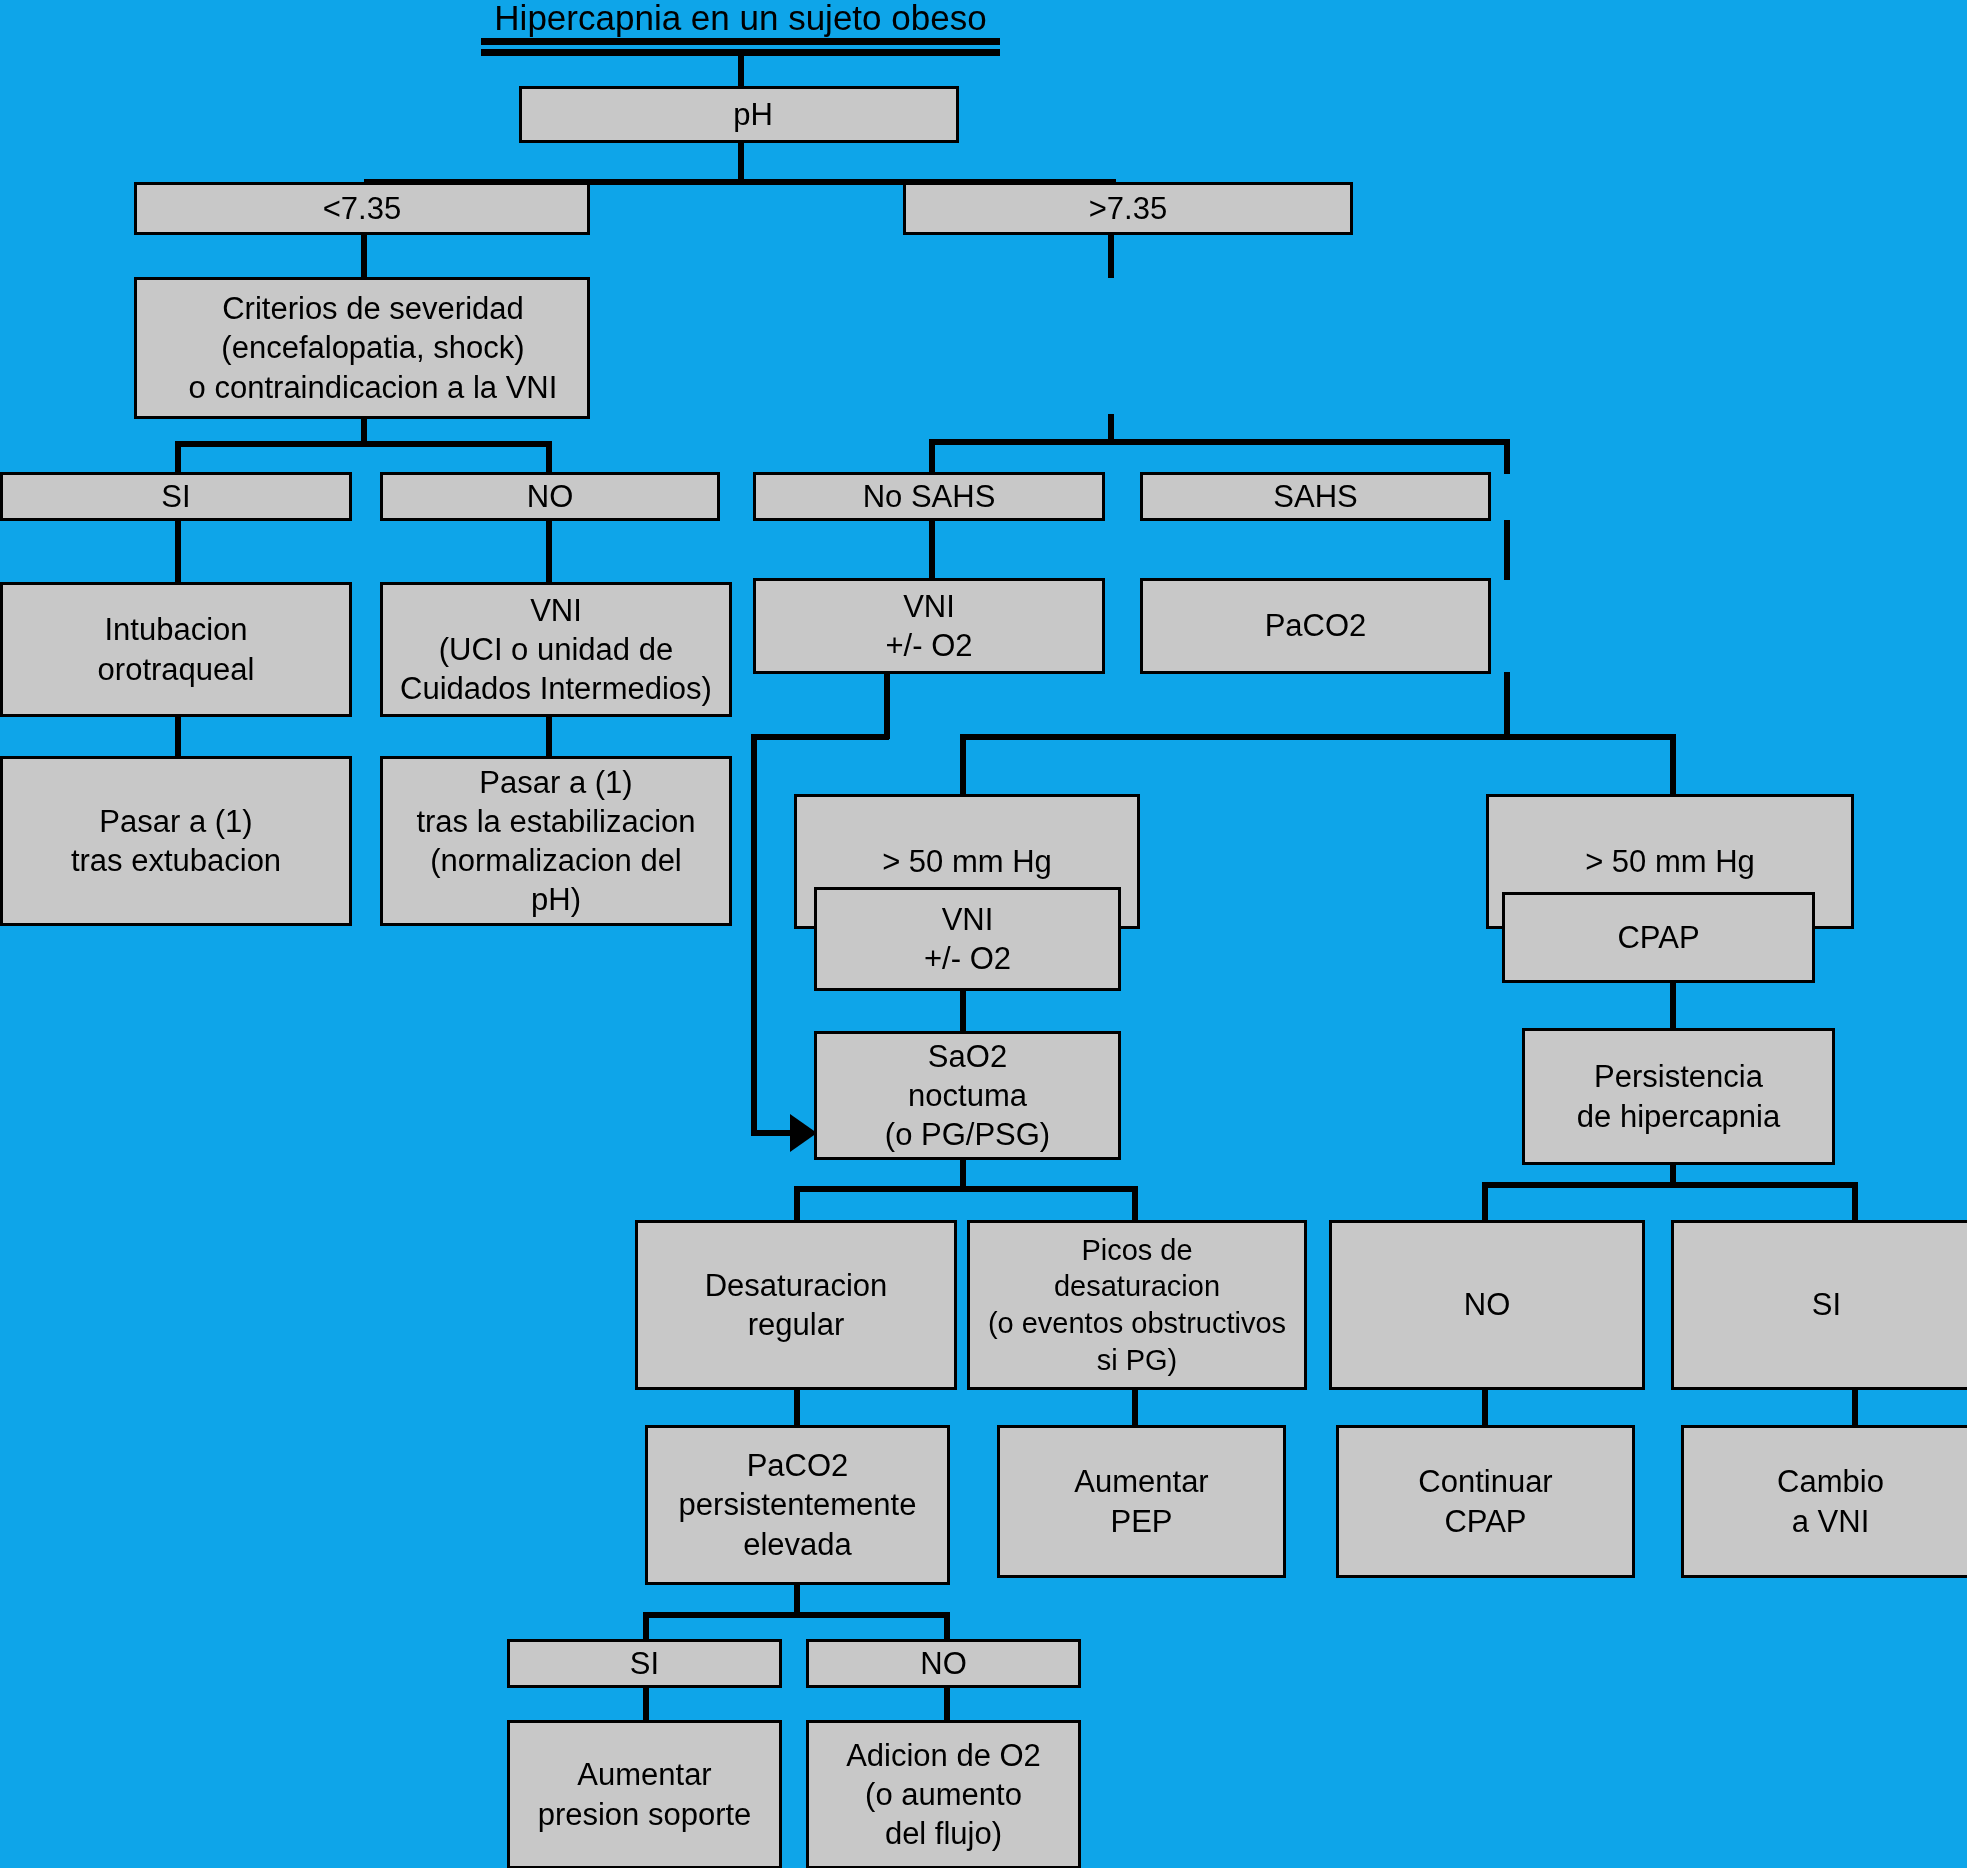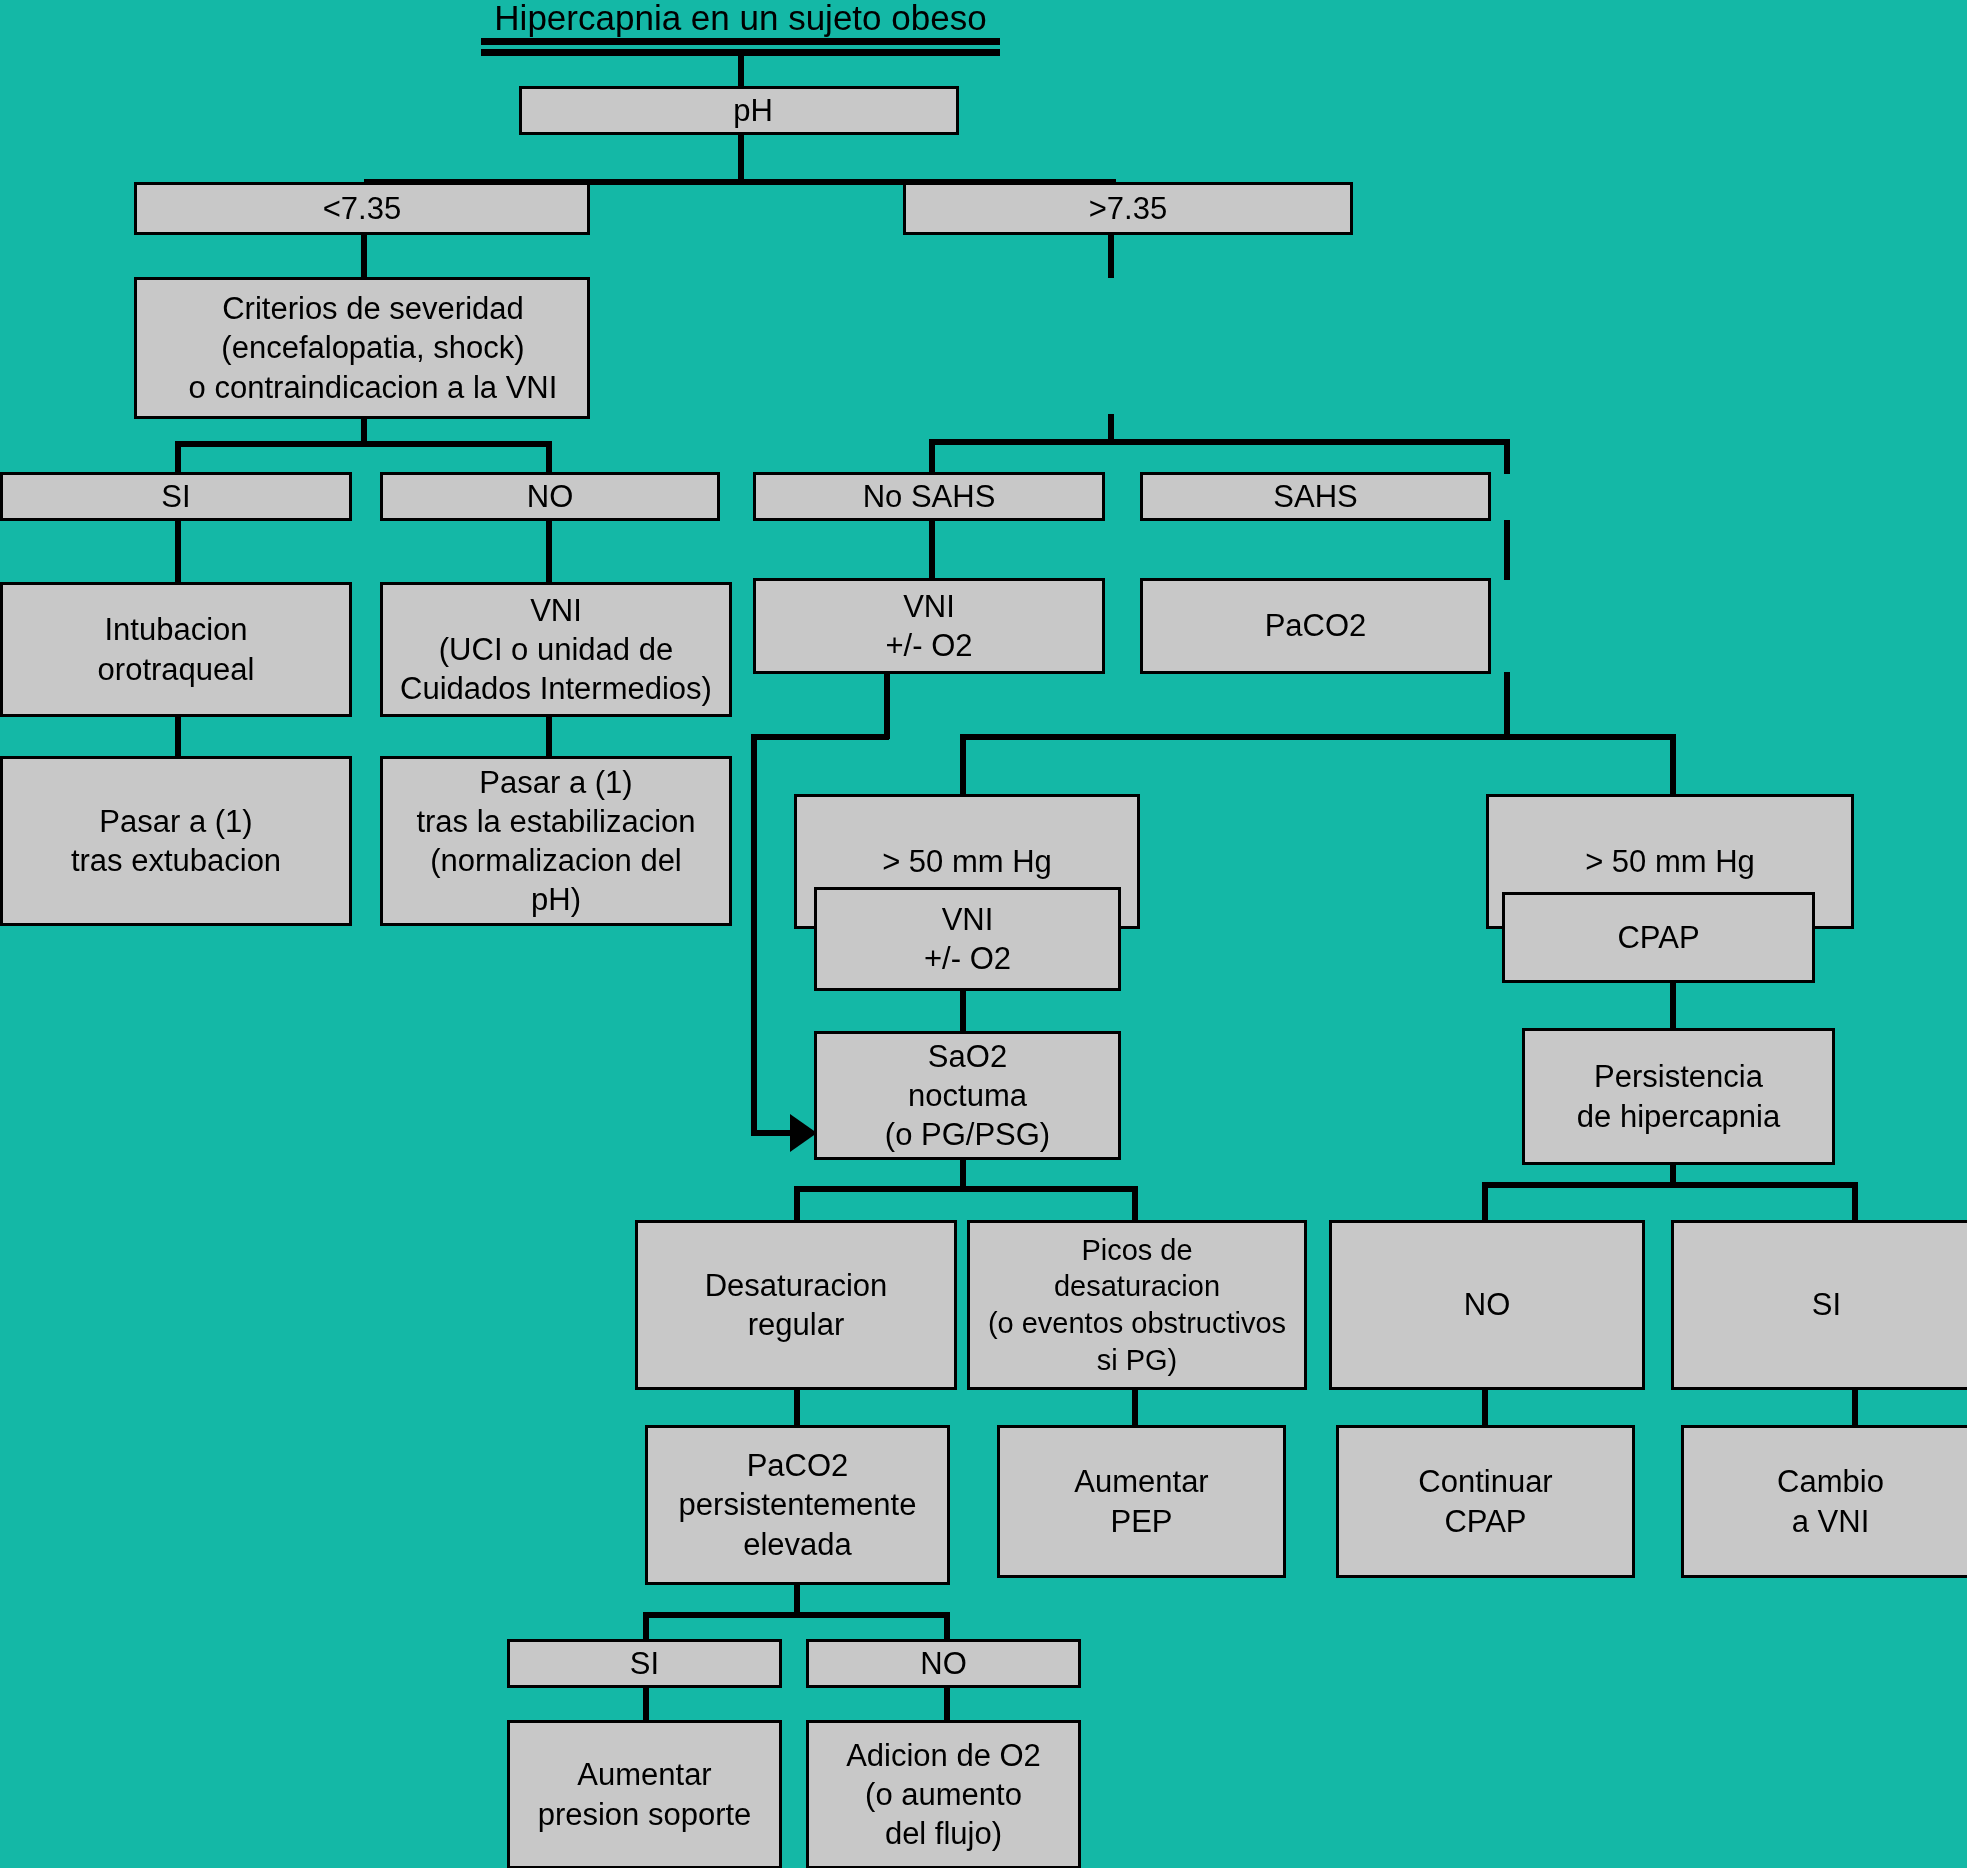--- a/index.html
+++ b/index.html
@@ -1,17 +1,17 @@
 <!DOCTYPE html>
 <html style="font-size:12.6px"><head>
 <meta charset="utf-8">
 <style>
   html,body{margin:0;padding:0;background:#ffffff;}
   body{font-family:"Liberation Sans","DejaVu Sans",sans-serif;}
-  #canvas{position:relative;width:1968px;height:1869px;background:#14b8a6;overflow:hidden;}
+  #canvas{position:relative;width:1968px;height:1869px;background:#0ea5e9;overflow:hidden;}
 
   .node{
     position:absolute;
     background:#c8c8c8;
     border:3.9px solid #000000;
     box-sizing:border-box;
     display:flex;
     align-items:center;
     justify-content:center;
     text-align:center;
@@ -125,21 +125,21 @@
 
   <div class="conn" style="left:794px;top:1583px;width:5.5px;height:33px;"></div>
   <div class="conn" style="left:643px;top:1612px;width:307px;height:5.5px;"></div>
   <div class="conn" style="left:643px;top:1612px;width:5.5px;height:29px;"></div>
   <div class="conn" style="left:944px;top:1612px;width:5.5px;height:29px;"></div>
 
   <div class="conn" style="left:643px;top:1686px;width:5.5px;height:35px;"></div>
 
   <div class="conn" style="left:944px;top:1686px;width:5.5px;height:35px;"></div>
 
-  <div class="node" style="left:519px;top:86px;width:440px;height:49px;padding-left:28px;">pH</div>
+  <div class="node" style="left:519px;top:86px;width:440px;height:57px;padding-left:28px;">pH</div>
 
   <div class="node" style="left:134px;top:182px;width:456px;height:53px;">&lt;7.35</div>
 
   <div class="node" style="left:903px;top:182px;width:450px;height:53px;">&gt;7.35</div>
 
   <div class="node" style="left:134px;top:277px;width:456px;height:142px;padding-left:22px;">Criterios de severidad
 (encefalopatia, shock)
 o contraindicacion a la VNI</div>
 
 

